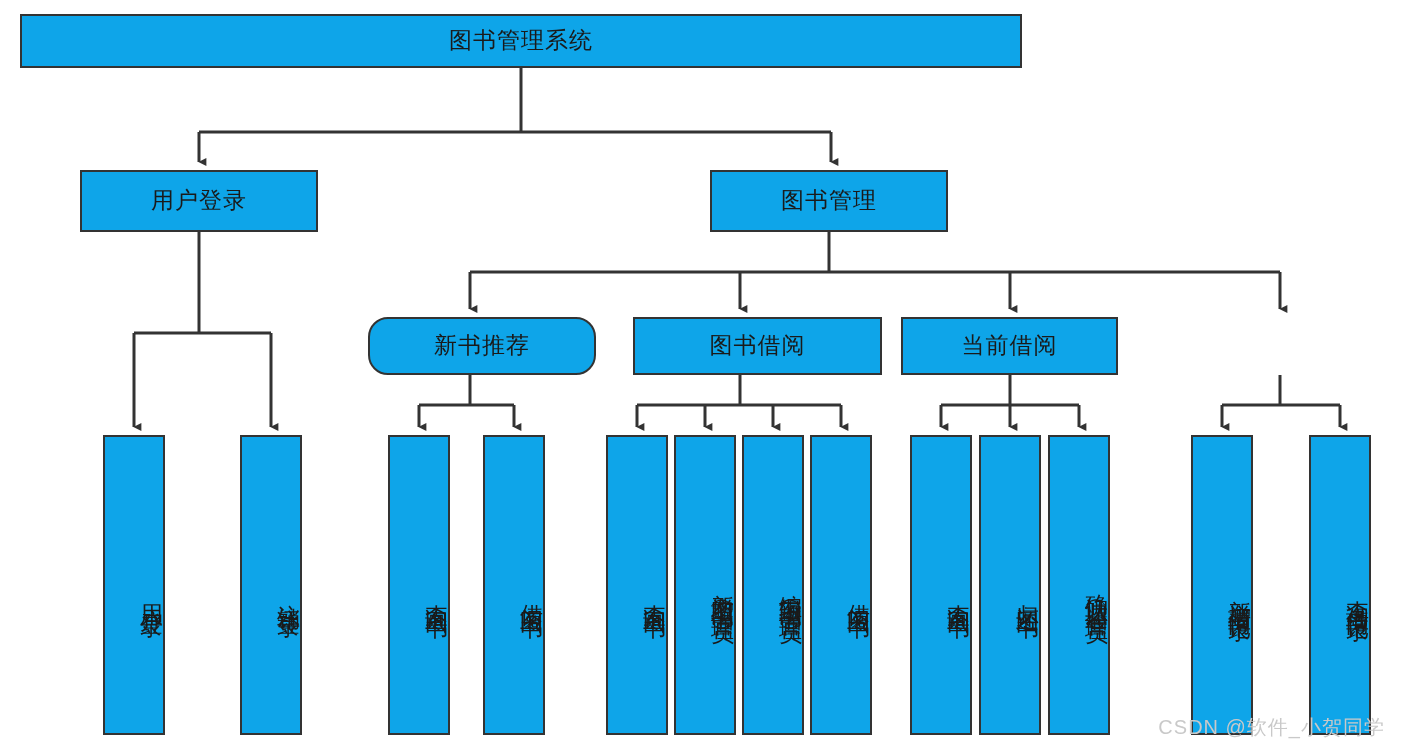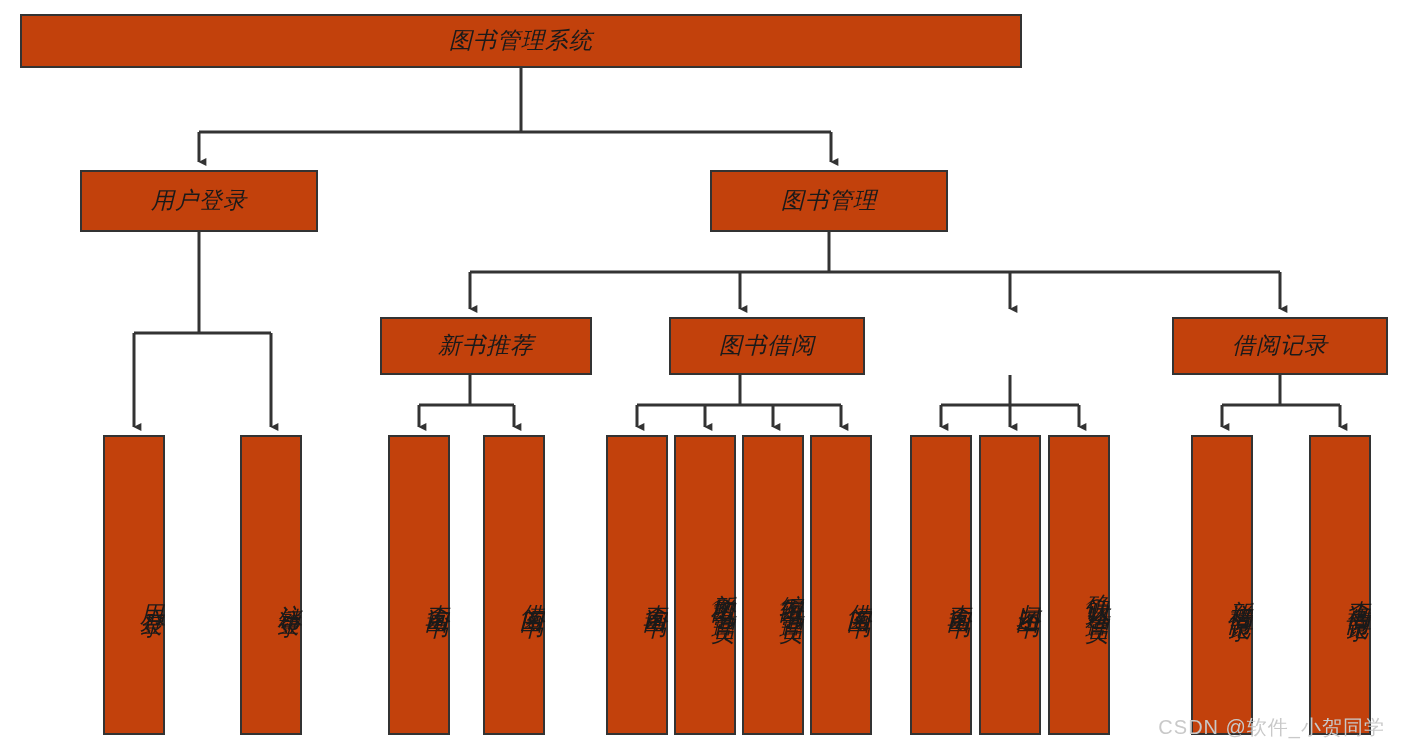--- a/index.html
+++ b/index.html
@@ -9,27 +9,26 @@
     background:#ffffff;
     font-family:"Liberation Sans","DejaVu Sans",sans-serif;
     overflow:hidden;
     position:relative;
   }
   #diagram{position:absolute;left:0;top:0;width:1405px;height:747px;}
   .node{
     position:absolute;
     box-sizing:border-box;
     border:2.5px solid #333333;
-    background:#c2410c;
+    background:#0ea5e9;
     display:flex;
     align-items:center;
     justify-content:center;
     color:#1a1a1a;
     letter-spacing:1px;
-    font-style:italic;
   }
   .node.h{
     font-size:23px;
     line-height:1.1;
   }
   .node.root{font-size:23px;}
   .node.v{
     font-size:23px;
     writing-mode:vertical-rl;
     text-orientation:upright;
@@ -115,28 +114,28 @@
     <span>图书管理系统</span>
   </div>
 
   <div class="node h" style="left:80px;top:170px;width:238px;height:62px;">
     <span>用户登录</span>
   </div>
   <div class="node h" style="left:710px;top:170px;width:238px;height:62px;text-align:right;">
     <span>图书管理</span>
   </div>
 
-  <div class="node h" style="left:380px;top:317px;width:212px;height:58px;">
+  <div class="node h" style="left:368px;top:317px;width:228px;height:58px;border-radius:20px;">
     <span>新书推荐</span>
   </div>
-  <div class="node h" style="left:633px;top:317px;width:196px;height:58px;margin-left:36px;">
+  <div class="node h" style="left:633px;top:317px;width:249px;height:58px;">
     <span>图书借阅</span>
   </div>
-  <div class="node h" style="left:1172px;top:317px;width:216px;height:58px;">
-    <span>借阅记录</span>
+  <div class="node h" style="left:901px;top:317px;width:217px;height:58px;">
+    <span>当前借阅</span>
   </div>
 
   <div class="node v" style="left:103px;top:435px;width:62px;height:300px;">
     <span>用户登录</span>
   </div>
   <div class="node v" style="left:240px;top:435px;width:62px;height:300px;">
     <span>注销登录</span>
   </div>
 
   <div class="node v" style="left:388px;top:435px;width:62px;height:300px;">

